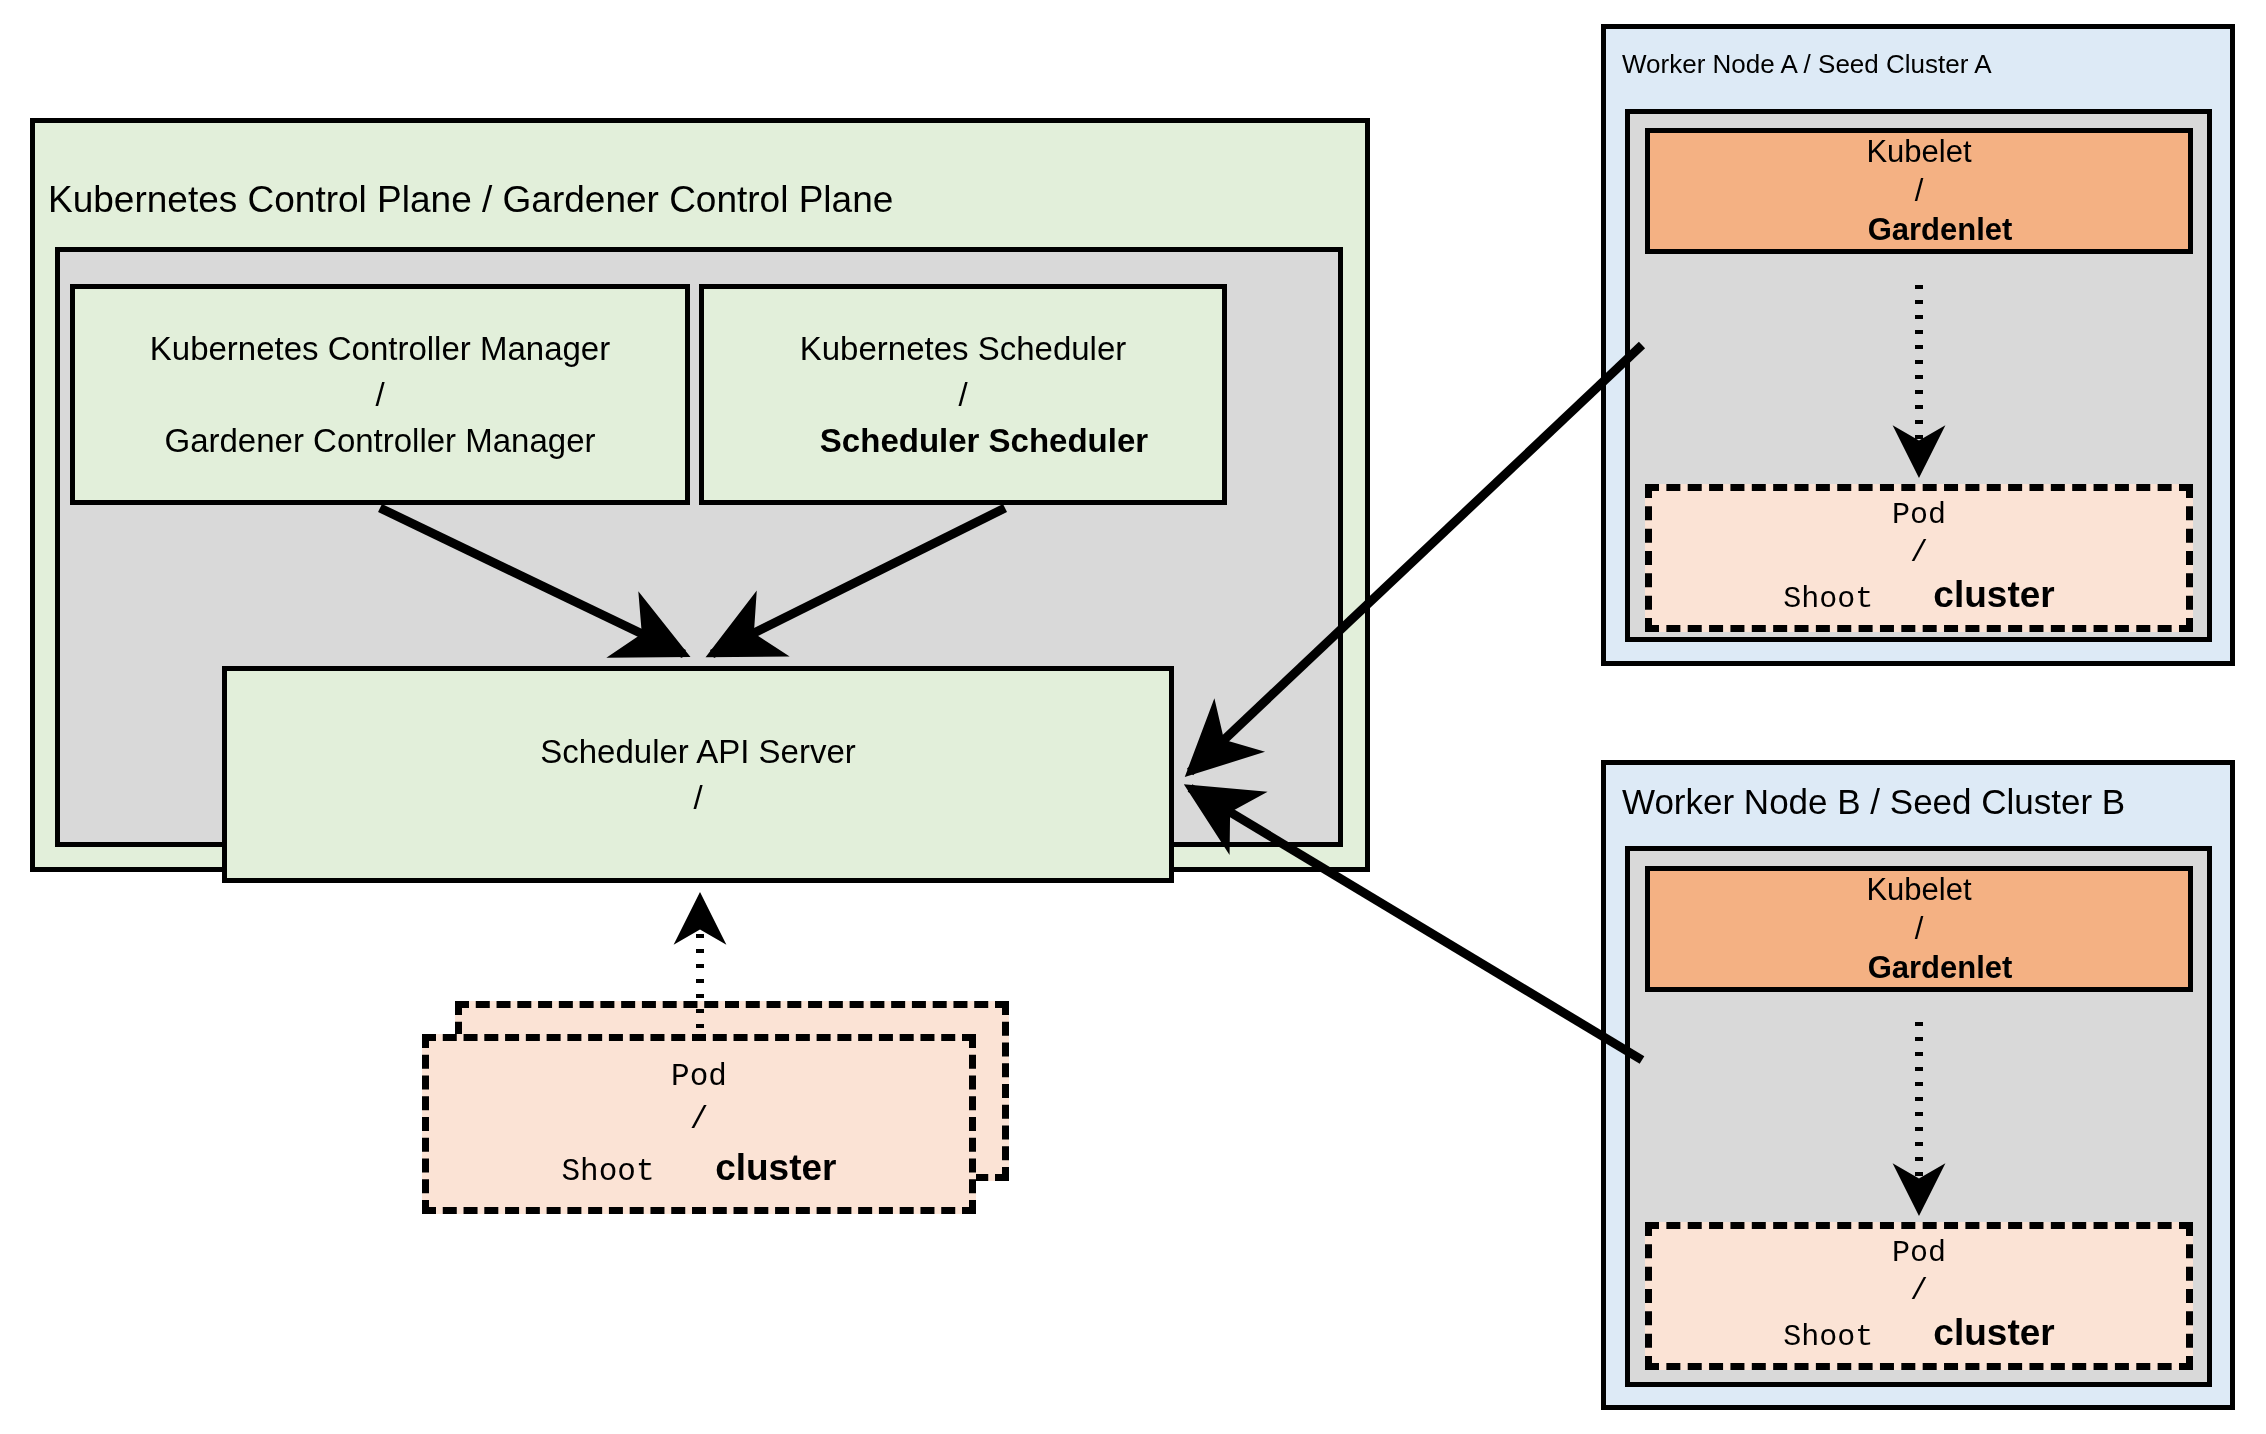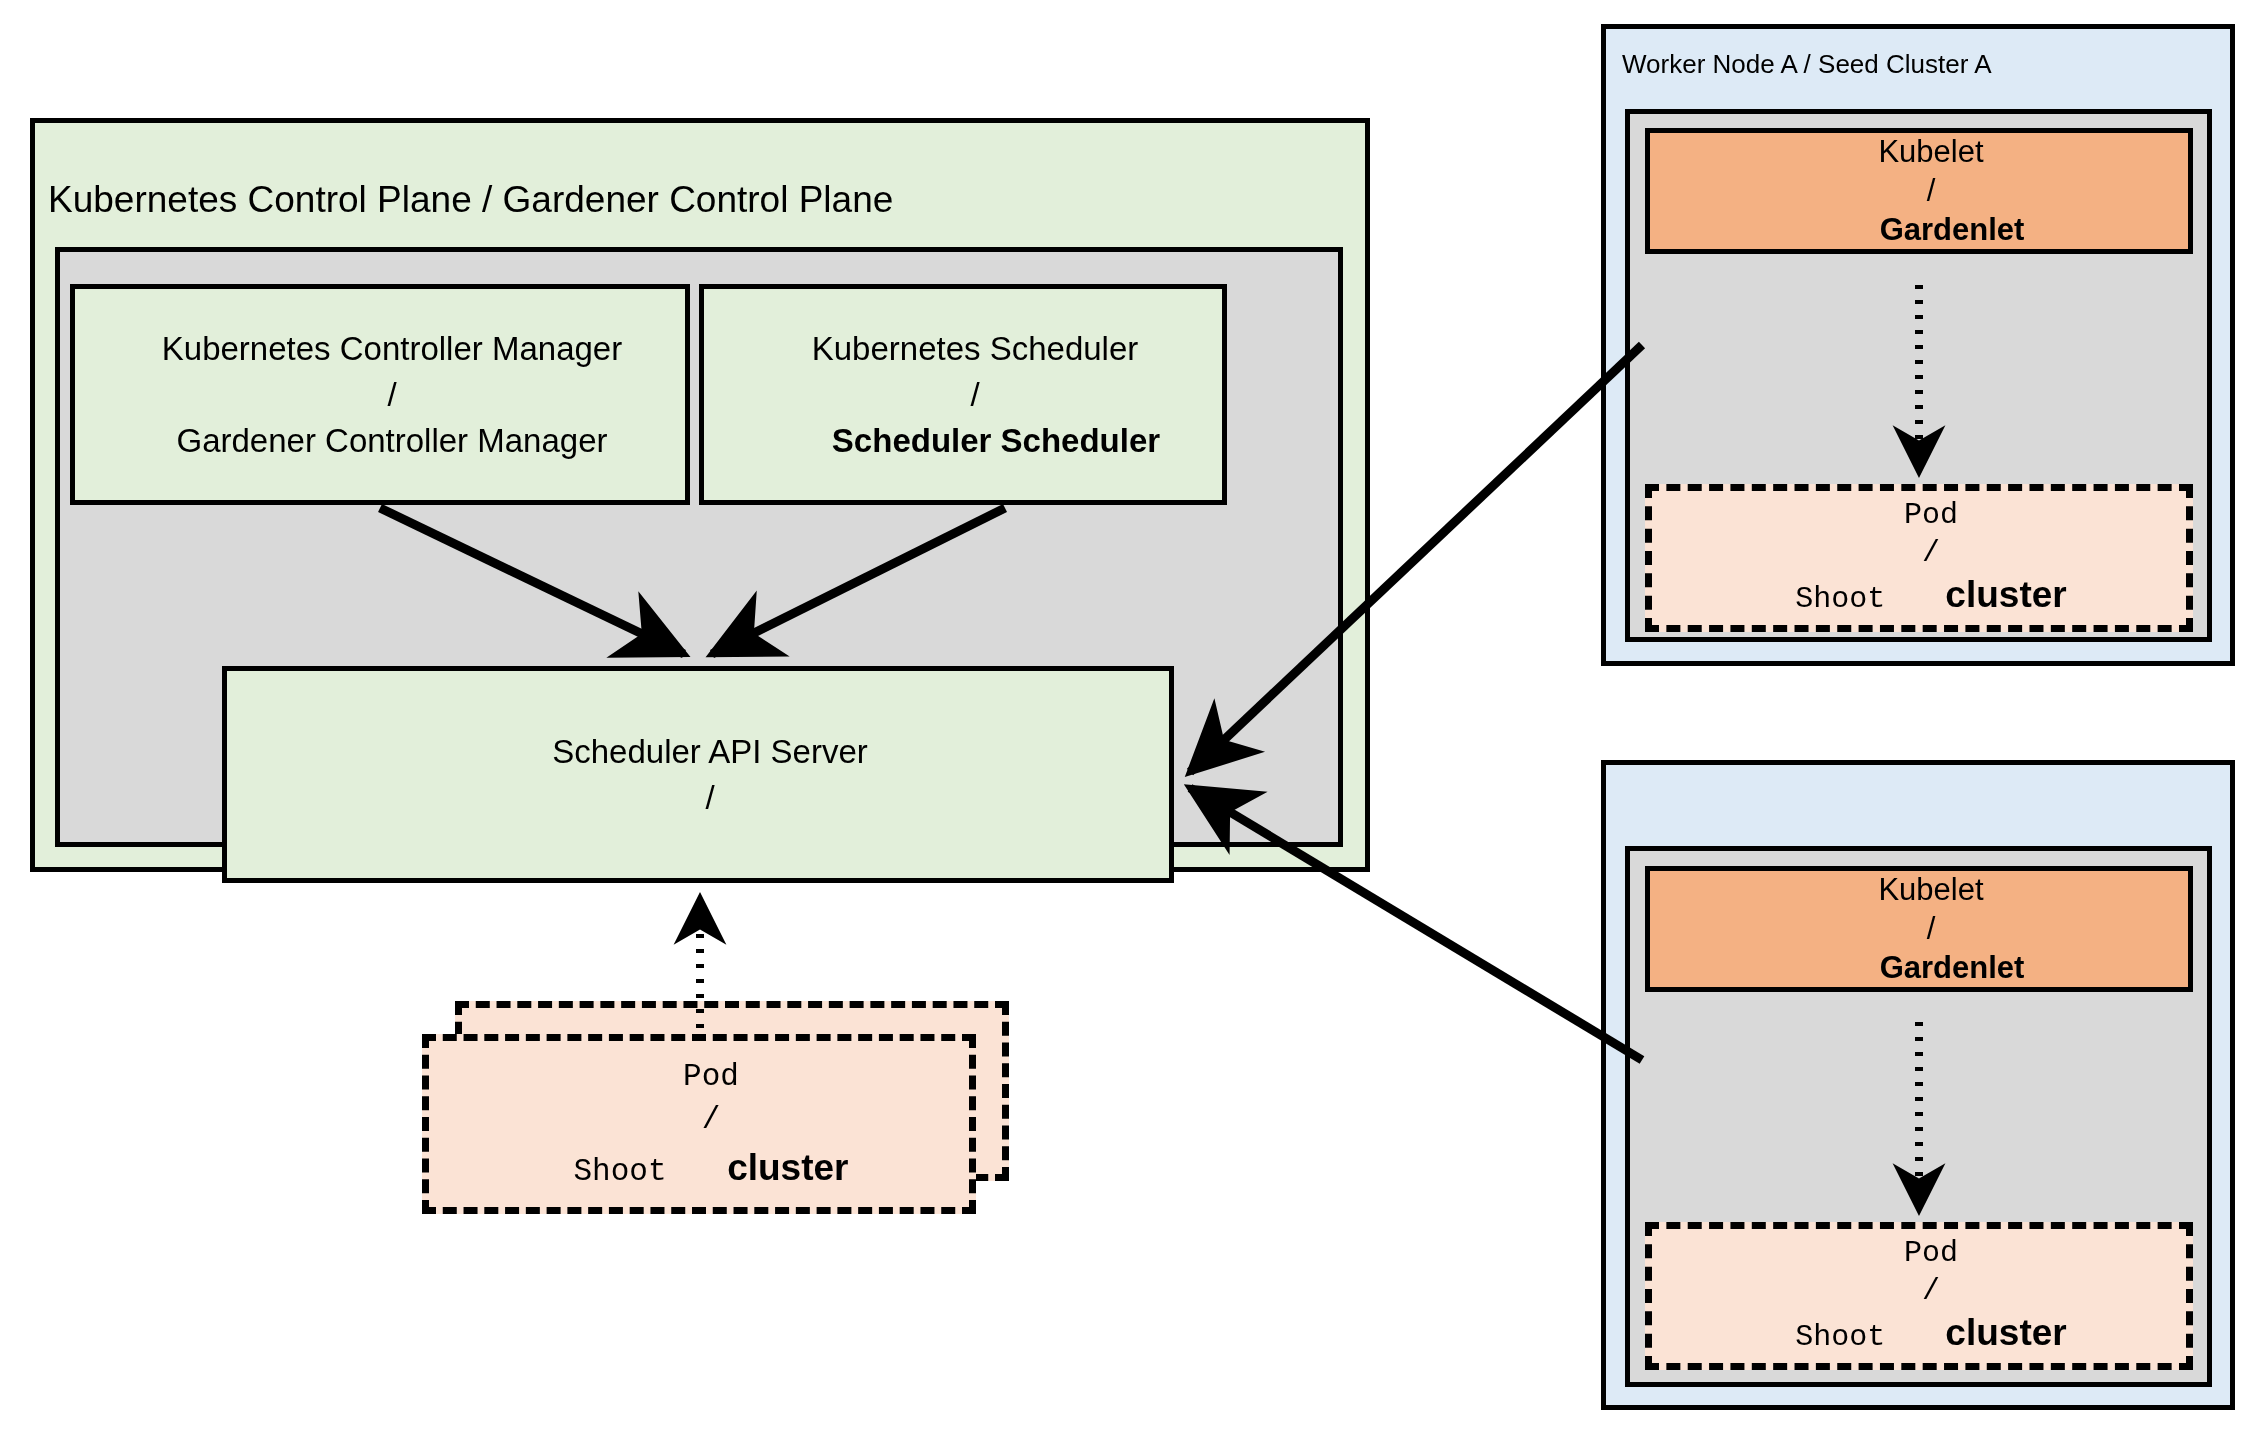--- a/index.html
+++ b/index.html
@@ -24,21 +24,21 @@
   .hdr{
     position:absolute;
     font-size:37px;
     line-height:1.05;
     white-space:nowrap;
   }
 
   .ctr{
     position:absolute;left:0;top:50%;transform:translateY(-50%);
     width:100%;text-align:center;
-    font-size:33px;line-height:1.40;margin-left:12px;
+    font-size:33px;line-height:1.40;
   }
   .ctr .b{font-weight:bold;padding-left:42px;}
   .mono{font-family:"Liberation Mono", monospace;font-size:31px;}
   .mono .b{font-family:"Liberation Sans", sans-serif;font-weight:bold;font-size:37px;}
 
   
   svg.arrows{position:absolute;left:0;top:0;width:2266px;height:1434px;overflow:visible;pointer-events:none;}
 </style>
 </head>
 <body>
@@ -104,20 +104,21 @@
   <div class="box dashed peach" style="left:1645px;top:484px;width:548px;height:148px;">
     <div class="ctr mono" style="font-size:30px;line-height:1.25;">
       <div>Pod</div>
       <div>/</div>
       <div><span>Shoot </span><span class="b">cluster</span></div>
     </div>
   </div>
 
   <div class="box solid blue" style="left:1601px;top:760px;width:634px;height:650px;">
   </div>
+  <div class="hdr" style="left:1622px;top:802px;transform:translateY(-50%);font-size:35px;">Worker Node B / Seed Cluster B</div>
 
   <div class="box solid gray" style="left:1625px;top:846px;width:587px;height:541px;">
   </div>
 
   <div class="box solid orange" style="left:1645px;top:866px;width:548px;height:126px;">
     <div class="ctr" style="font-size:31px;line-height:1.25;">
       <div>Kubelet</div>
       <div>/</div>
       <div class="b">Gardenlet</div>
     </div>

